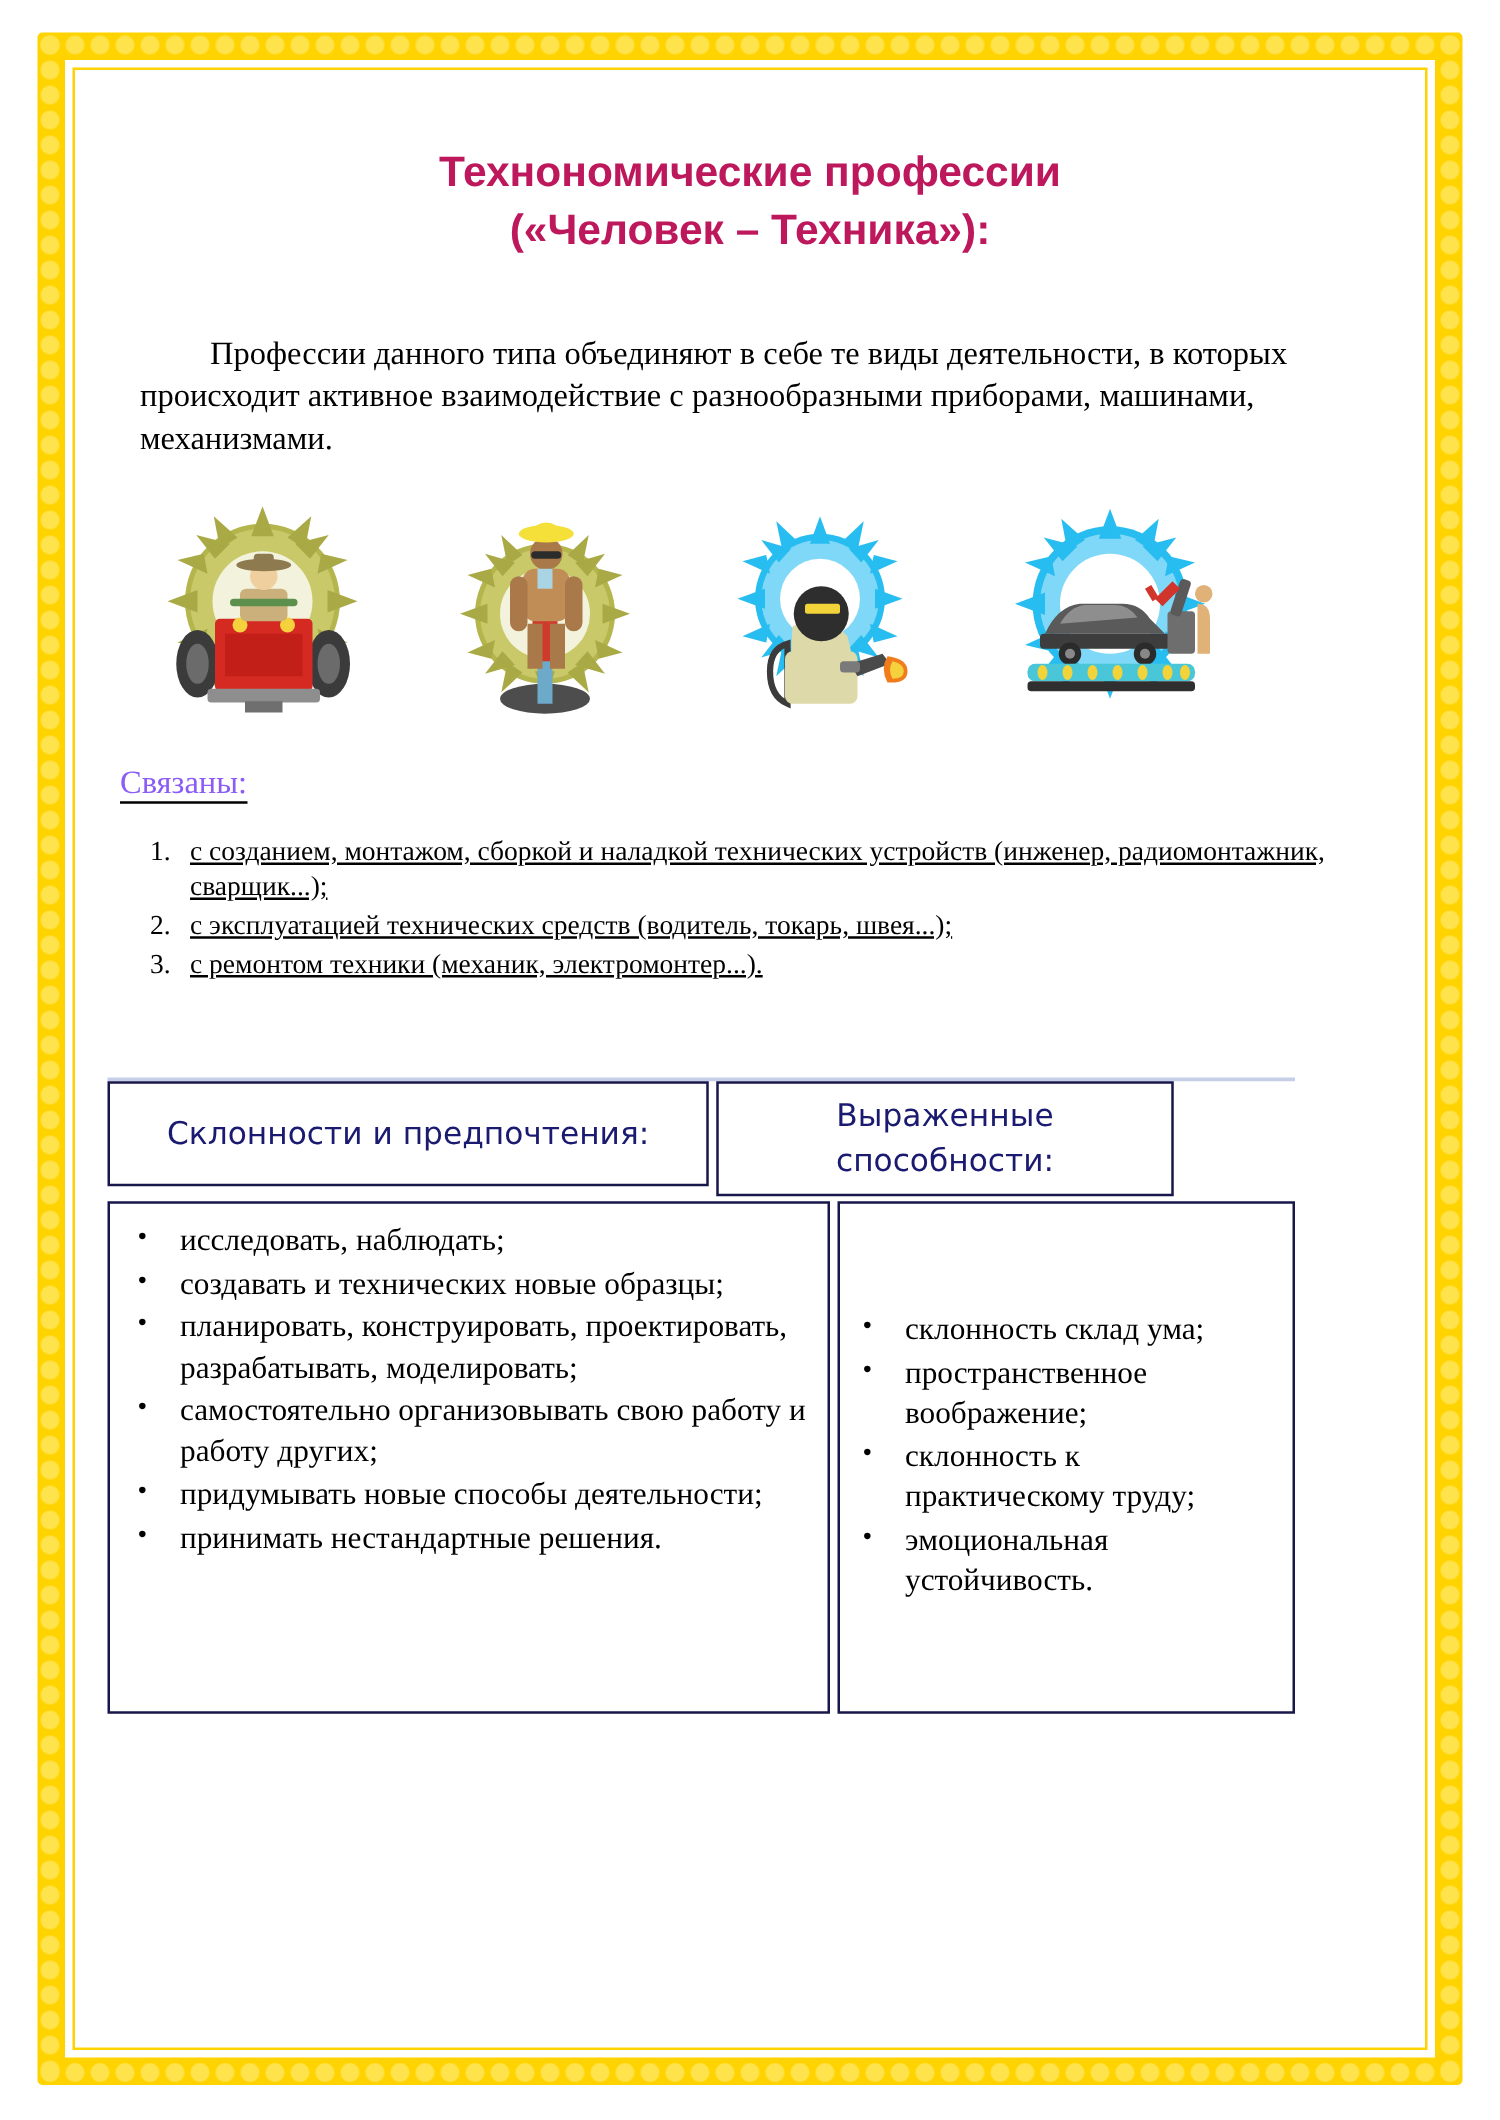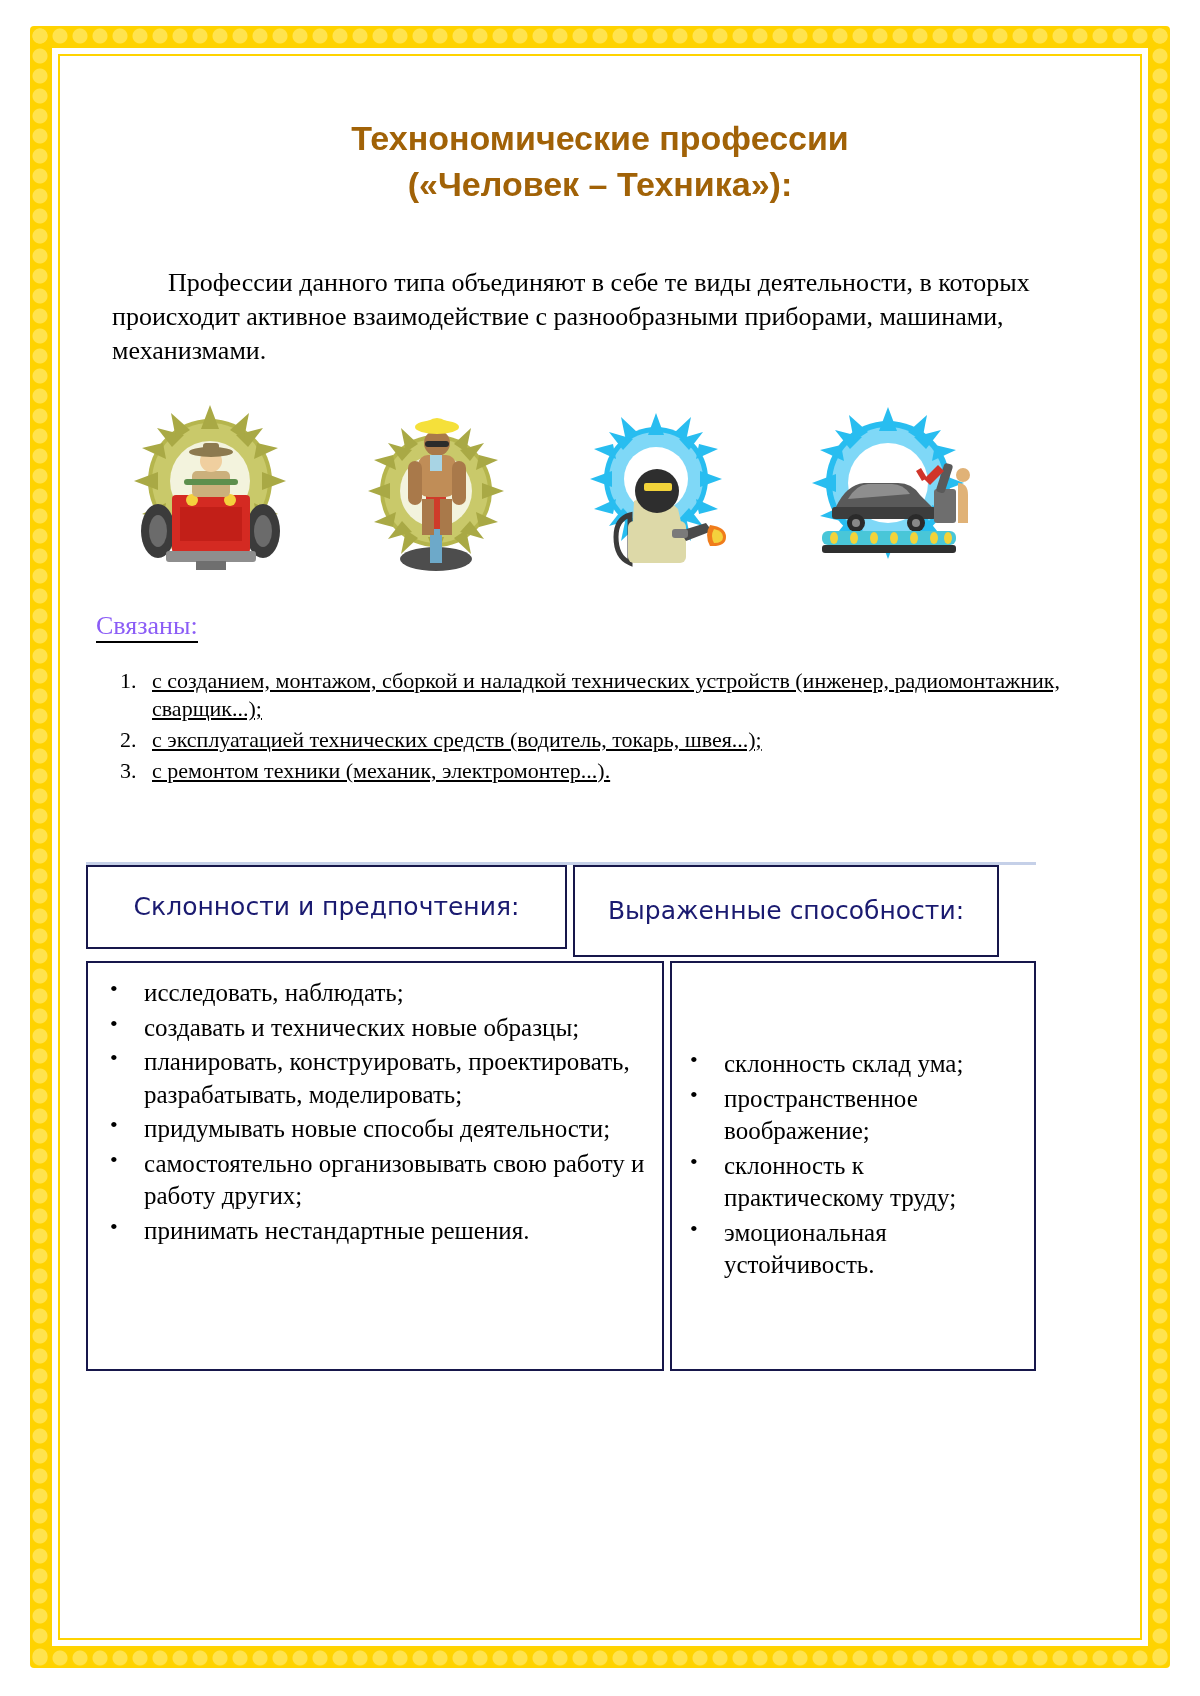--- a/index.html
+++ b/index.html
@@ -51,21 +51,21 @@
   .content{
     position:absolute;
     left:78px;top:72px;
     width:1044px;height:1552px;
     box-sizing:border-box;
     padding:26px 18px 0 18px;
   }
 
   .title{
     text-align:center;
-    color:#a16207;
+    color:#be185d;
     font-family:"Liberation Sans", sans-serif;
     font-weight:bold;
     font-size:34px;
     line-height:1.35;
     letter-spacing:0px;
     margin:18px 0 0 0;
   }
   .title .l2{display:block;}
 
   .intro{
@@ -136,21 +136,21 @@
     align-items:center;
     justify-content:center;
     text-align:center;
     color:#1a1a70;
     font-family:"DejaVu Sans", sans-serif;
     font-size:25px;
     line-height:1.45;
     padding:10px 8px;
   }
   .th-left{width:481px;height:84px;margin-right:6px;}
-  .th-right{width:426px;height:92px;}
+  .th-right{width:366px;height:92px;}
 
   .tbl-body{
     display:flex;
     align-items:stretch;
     margin-top:4px;
   }
   .td{
     border:2px solid #17174b;
     box-sizing:border-box;
     padding:14px 12px 14px 0;
@@ -408,22 +408,22 @@
         <div class="th th-right">Выраженные способности:</div>
       </div>
 
       <div class="tbl-body">
 
         <div class="td td-left">
           <ul class="plain">
             <li>исследовать, наблюдать;</li>
             <li>создавать и технических новые образцы;</li>
             <li>планировать, конструировать, проектировать, разрабатывать, моделировать;</li>
+            <li>самостоятельно организовывать свою работу и работу других;</li>
             <li>придумывать новые способы деятельности;</li>
-            <li>самостоятельно организовывать свою работу и работу других;</li>
             <li>принимать нестандартные решения.</li>
           </ul>
         </div>
 
         <div class="td td-right">
           <ul class="plain right-col">
             <li>склонность склад ума;</li>
             <li>пространственное воображение;</li>
             <li>склонность к практическому труду;</li>
             <li>эмоциональная устойчивость.</li>

